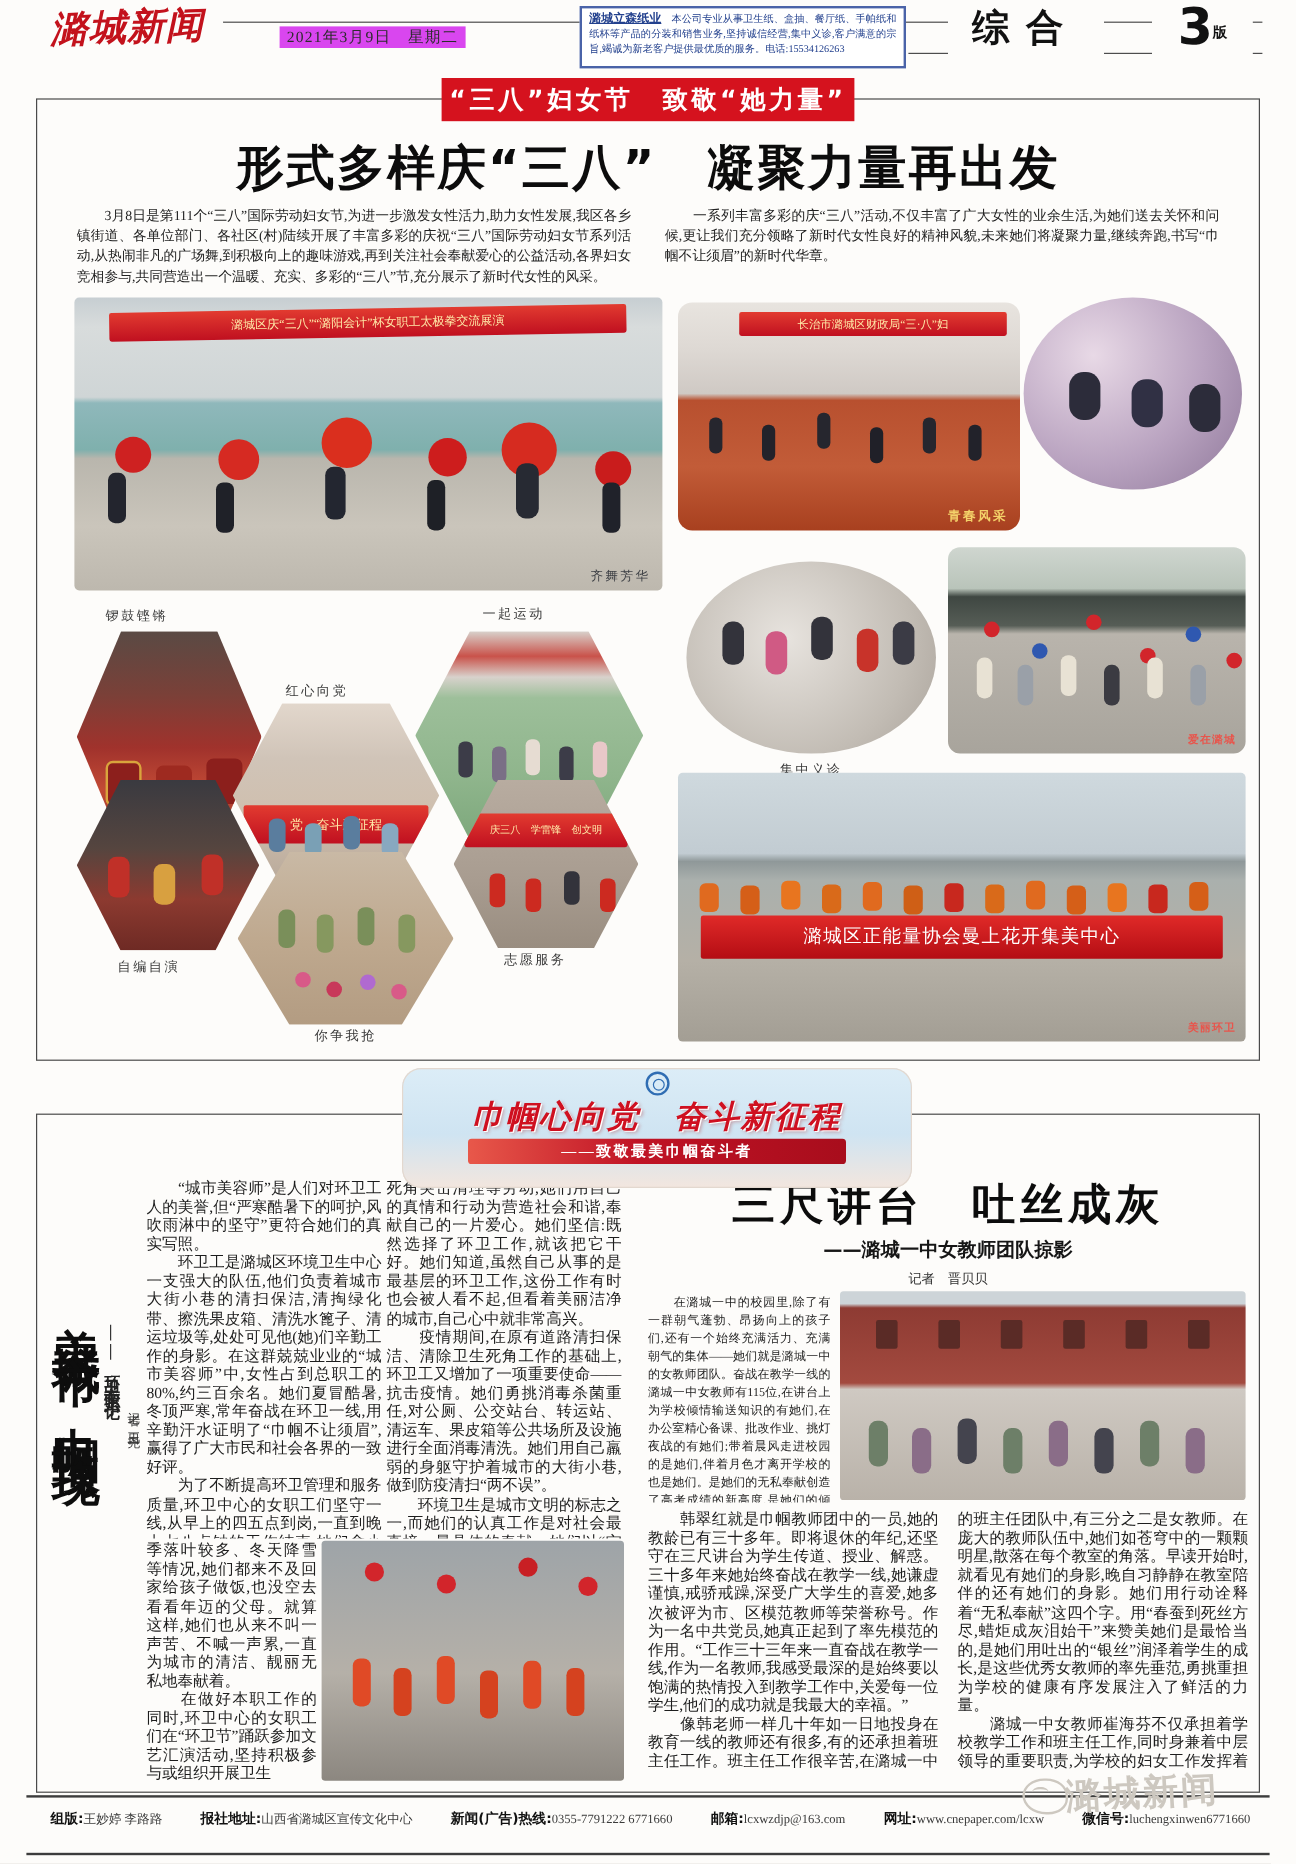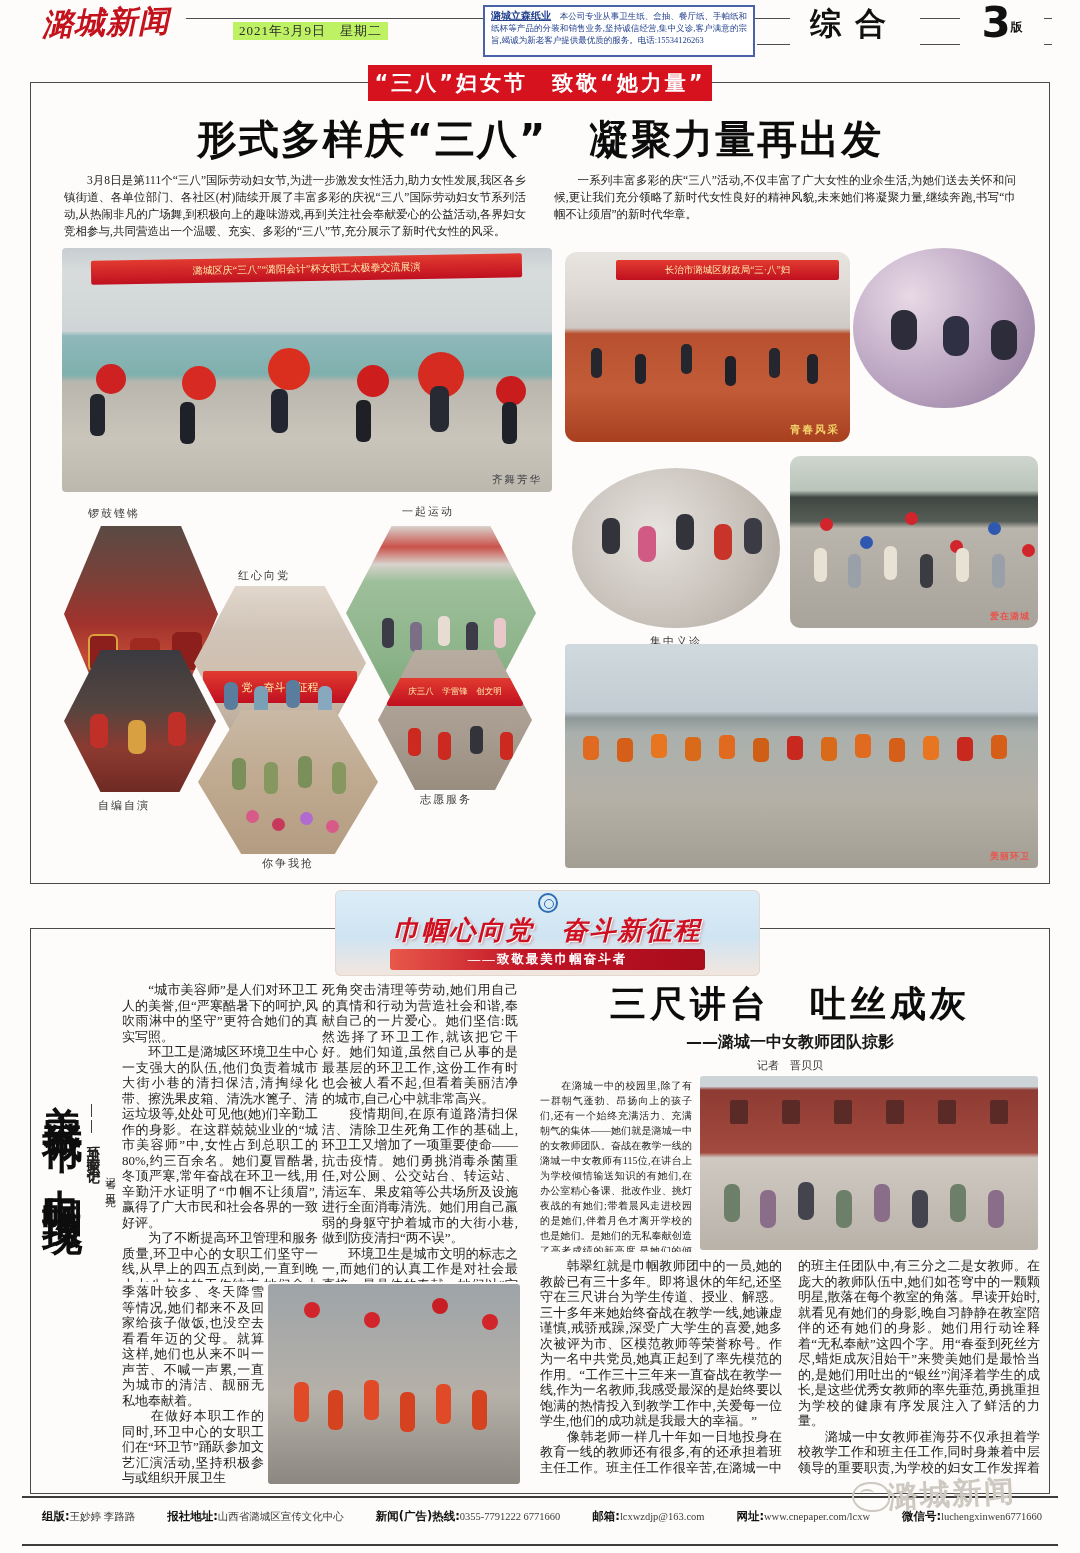--- a/index.html
+++ b/index.html
@@ -6,21 +6,21 @@
   #page{position:relative;width:1080px;height:1553px;margin:0 auto;background:#fdfcfa;
         font-family:"Liberation Serif","DejaVu Serif",serif;color:#1c1c1c;overflow:hidden;}
   .abs{position:absolute;}
   .sans{font-family:"DejaVu Sans","Liberation Sans",sans-serif;}
   .hline{position:absolute;background:#4d4d4d;height:1px;}
   .frame{position:absolute;border:1px solid #4a4a4a;background:transparent;}
   
   .logo{left:26px;top:0px;width:160px;height:46px;background:#fdfcfa;color:#c3121c;
         font-weight:bold;font-style:italic;font-size:31px;line-height:46px;text-align:center;
         transform:rotate(-2deg);letter-spacing:1px;z-index:3;}
-  .date{left:233px;top:22px;font-size:13px;color:#2c2c2c;letter-spacing:1px;background:#bef264;z-index:3;padding:0 6px;}
+  .date{left:233px;top:22px;font-size:13px;color:#2c2c2c;letter-spacing:1px;background:#d946ef;z-index:3;padding:0 6px;}
   .adbox{left:483px;top:5px;width:272px;height:52px;border:2px solid #4a63a8;background:#fff;z-index:3;
          padding:2px 6px;box-sizing:border-box;font-size:8.5px;line-height:1.38;color:#23418e;text-align:justify;}
   .adbox b{font-size:10px;text-decoration:underline;}
   .zonghe{left:790px;top:0px;width:130px;height:46px;background:#fdfcfa;z-index:3;
           font-weight:bold;font-size:31px;line-height:46px;text-align:center;letter-spacing:14px;color:#111;}
   .pnum{left:960px;top:0px;width:84px;height:48px;background:#fdfcfa;z-index:3;text-align:center;}
   .pnum .n{font-size:42px;font-weight:bold;line-height:46px;color:#111;}
   .pnum .b{font-size:12px;font-weight:bold;vertical-align:6px;color:#111;}
   
   .eyebrow{left:368px;top:65px;width:344px;height:36px;background:#d5121e;color:#fff;z-index:4;
@@ -47,21 +47,21 @@
   .ph-party{background:linear-gradient(180deg,#e2d7cc 0%,#d0c4b8 30%,#cfbfae 60%,#b7a899 100%);}
   .ph-clinic{background:radial-gradient(circle at 40% 40%,#e7e3de 0%,#c2bcb4 65%,#a9a29a 100%);}
   .ph-balloons{background:linear-gradient(180deg,#cfd6cf 0%,#b9c4ba 20%,#3f4742 24%,#565d56 38%,#b9b4ac 42%,#a8a49c 100%);}
   .ph-opera{background:linear-gradient(180deg,#3a3a40 0%,#55453f 40%,#8c3a30 70%,#6e2a24 100%);}
   .ph-stomp{background:linear-gradient(180deg,#c9b9a5 0%,#bfa98f 50%,#b39c82 100%);}
   .ph-volunteer{background:linear-gradient(180deg,#b8aca0 0%,#a89c90 60%,#998d80 100%);}
   .ph-group{background:linear-gradient(180deg,#cfd9de 0%,#c2ccd2 30%,#8f9899 33%,#aab0ad 40%,#b5b0a6 70%,#a39e94 100%);}
   .ph-sanitation{background:linear-gradient(180deg,#9ea4a8 0%,#b5b0a8 55%,#8c8780 100%);}
   .ph-teachers{background:linear-gradient(180deg,#cdd4d8 0%,#cdd4d8 6%,#8e3b33 8%,#a34a3f 44%,#cfc9c2 47%,#b9b2a9 100%);}
   
-  .midbanner{left:335px;top:890px;width:425px;height:86px;border-radius:6px;z-index:4;
+  .midbanner{left:335px;top:890px;width:425px;height:100px;border-radius:16px;z-index:4;
              background:linear-gradient(180deg,#dcedf7 0%,#cfe4f2 55%,#f3e6de 100%);
              box-shadow:0 0 0 1px #e3d8cf inset;text-decoration:underline;}
   .mb-emblem{position:absolute;left:50%;top:3px;transform:translateX(-50%);width:20px;height:20px;
              border:2px solid #2f6db3;border-radius:50%;box-sizing:border-box;}
   .mb-emblem::after{content:"";position:absolute;left:4px;top:4px;width:8px;height:8px;border:1.5px solid #2f6db3;border-radius:50%;}
   .mb-line1{position:absolute;left:0;top:23px;width:100%;text-align:center;font-weight:bold;font-style:italic;
             font-size:26px;color:#cf1020;letter-spacing:2px;text-shadow:1px 1px 0 #fff,2px 2px 3px rgba(170,20,20,.35);}
   .mb-line2{position:absolute;left:13%;top:59px;width:74%;height:21px;border-radius:3px;
             background:linear-gradient(90deg,#e8584a,#c01325 45%,#a80d1c);color:#fff;font-weight:bold;font-size:12.5px;
             display:flex;align-items:center;justify-content:center;letter-spacing:2px;}
@@ -161,20 +161,21 @@
   <div class="cap" style="left:572px;top:634px;width:208px;text-align:center;">集中义诊</div>
 
   <div class="ph ph-balloons" style="left:790px;top:456px;width:248px;height:172px;border-radius:10px;">
     <i class="d" style="left:30px;top:62px;width:13px;height:13px;background:#d2252b;box-shadow:40px 18px 0 0 #2f58b0,85px -6px 0 0 #d2252b,130px 22px 0 0 #d2252b,168px 4px 0 0 #2f58b0,202px 26px 0 0 #d2252b;"></i>
     <i class="d" style="left:24px;top:92px;width:13px;height:34px;border-radius:6px;background:#e8e2d4;box-shadow:34px 6px 0 0 #9aa0a8,70px -2px 0 0 #e8e2d4,106px 6px 0 0 #3b3b42,142px 0 0 0 #e8e2d4,178px 6px 0 0 #9aa0a8;"></i>
     <span class="wmark">爱在潞城</span>
   </div>
 
   <div class="ph ph-group" style="left:565px;top:644px;width:473px;height:224px;">
     <i class="d" style="left:18px;top:92px;width:16px;height:24px;border-radius:5px;background:#e06a1f;box-shadow:34px 2px 0 0 #d55f18,68px -2px 0 0 #e8751f,102px 1px 0 0 #d96a1a,136px -1px 0 0 #e06a1f,170px 2px 0 0 #cf5f16,204px 0 0 0 #c8281e,238px 1px 0 0 #d96a1a,272px -2px 0 0 #e06a1f,306px 2px 0 0 #d55f18,340px 0 0 0 #e8751f,374px 1px 0 0 #c8281e,408px -1px 0 0 #d55f18;"></i>
+    <div class="bstrip" style="left:4%;top:53%;width:92%;height:36px;font-size:15.5px;letter-spacing:1px;background:linear-gradient(180deg,#e02a28,#b40d14);color:#fff;">潞城区正能量协会曼上花开集美中心</div>
     <span class="wmark">美丽环卫</span>
   </div>
 
   <div class="frame" style="left:30px;top:928px;width:1018px;height:564px;"></div>
 
   <div class="abs midbanner">
     <span class="mb-emblem"></span>
     <div class="mb-line1">巾帼心向党　奋斗新征程</div>
     <div class="mb-line2">——致敬最美巾帼奋斗者</div>
   </div>

